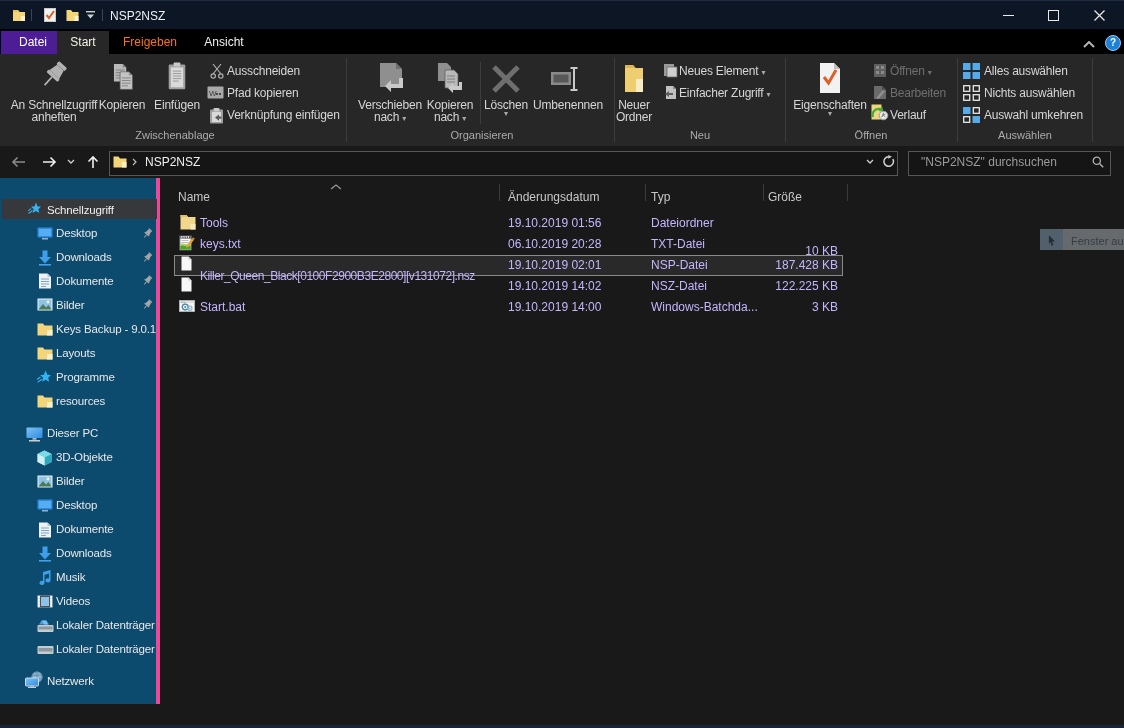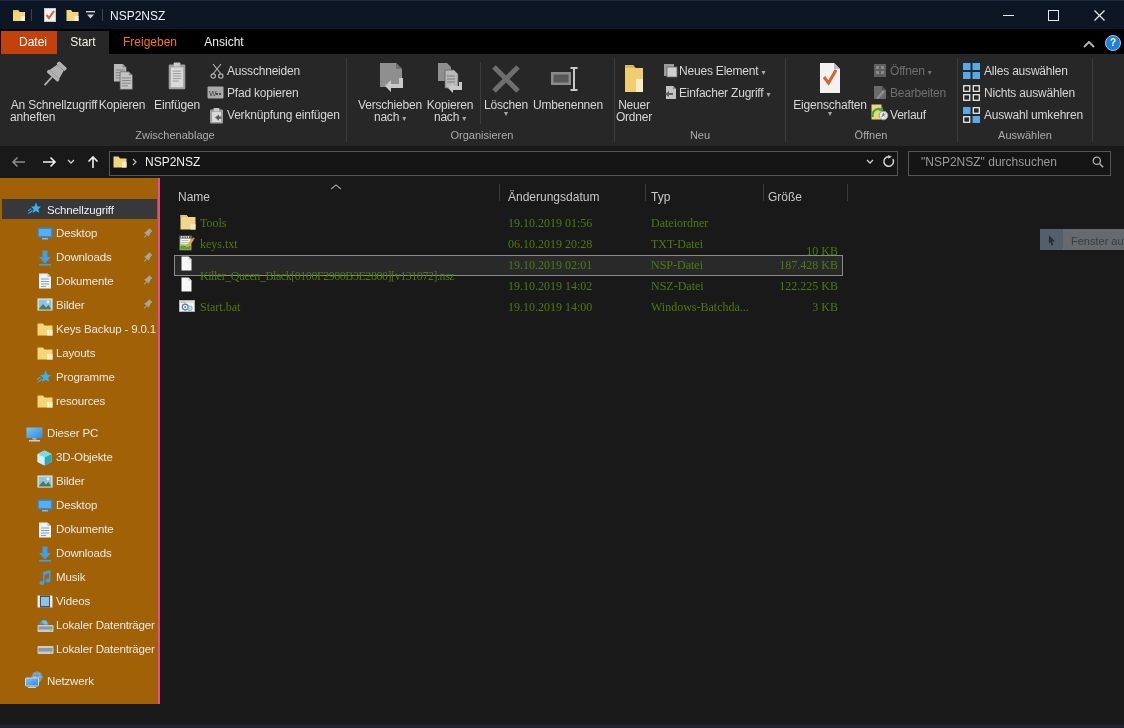--- a/index.html
+++ b/index.html
@@ -16,26 +16,26 @@
 
 #ribbon{position:absolute;left:0;top:54px;width:1124px;height:92px;background:#272727;}
 .gsep{position:absolute;top:4px;width:1px;height:84px;background:#3d3d3d;}
 .glabel{position:absolute;top:75px;width:120px;text-align:center;color:#ababab;font-size:11px;}
 .rlabel{color:#d6d6d6;font-size:12px;letter-spacing:-0.2px;}
 .dis{color:#6f6f6f;}
 
 #navrow{position:absolute;left:0;top:146px;width:1124px;height:32px;background:#191919;}
 .navbox{position:absolute;top:5px;height:25px;border:1px solid #565656;background:#151515;box-sizing:border-box;}
 
-#sidebar{position:absolute;left:0;top:178px;width:160px;height:526px;background:#a16207;border-right:2px solid #ec4899;box-sizing:border-box;}
+#sidebar{position:absolute;left:0;top:178px;width:160px;height:526px;background:#0c4a6e;border-right:4px solid #ec4899;box-sizing:border-box;}
 #sidebar .t{font-size:11.5px;letter-spacing:-0.15px;}
 #content{position:absolute;left:160px;top:178px;width:964px;height:526px;background:#191919;}
 .hdr{color:#c8c8c8;}
 .hsep{position:absolute;top:6px;width:1px;height:17px;background:#3a3a3a;}
-.frow{position:absolute;height:21px;line-height:21px;color:#4d7c0f;font-family:Liberation Serif, serif;}
+.frow{position:absolute;height:21px;line-height:21px;color:#c4b5fd;}
 
 #statusbar{position:absolute;left:0;top:704px;width:1124px;height:21px;background:#2b2b2b;color:#cfcfcf;}
 #bottomstrip{position:absolute;left:0;top:725px;width:1124px;height:3px;background:#1a2638;}
 svg{display:block;}
 </style>
 </head>
 <body>
 <div id="win">
   <div id="titlebar">
 
@@ -63,21 +63,21 @@
     <div class="abs" style="left:102px;top:8px;width:1px;height:12px;background:#3a4454"></div>
     <div class="t" style="left:110px;top:9px;color:#eef0f3;font-size:12px;">NSP2NSZ</div>
 
     <div class="abs" style="left:1003px;top:14px;width:11px;height:1px;background:#e8e8e8"></div>
     <div class="abs" style="left:1048px;top:9px;width:9px;height:9px;border:1px solid #e8e8e8"></div>
     <svg class="abs" style="left:1094px;top:9px" width="11" height="11" viewBox="0 0 11 11">
       <path d="M0.5 0.5 L10.5 10.5 M10.5 0.5 L0.5 10.5" stroke="#e8e8e8" stroke-width="1.3"></path>
     </svg>
   </div>
   <div id="tabrow">
-    <div class="tab" style="left:1px;width:64px;background:#c2410c;color:#fff;">Datei</div>
+    <div class="tab" style="left:1px;width:64px;background:#4c1d95;color:#fff;">Datei</div>
     <div class="tab" style="left:57px;width:52px;background:#272727;color:#f7f3e7;">Start</div>
     <div class="tab" style="left:109px;width:82px;color:#f97316;">Freigeben</div>
     <div class="tab" style="left:191px;width:66px;color:#f0f0f0;">Ansicht</div>
 
     <svg class="abs" style="left:1083px;top:12px" width="12" height="7" viewBox="0 0 12 7">
       <path d="M1 6 L6 1 L11 6" stroke="#b4b4b4" stroke-width="2" fill="none"></path>
     </svg>
 
     <div class="abs" style="left:1105px;top:6px;width:14px;height:14px;border-radius:50%;background:#1c82d8;border:1px solid #9fc6e8;color:#fff;font-size:10px;font-weight:bold;text-align:center;line-height:14px;">?</div>
   </div>
@@ -95,21 +95,21 @@
 
     <svg class="abs" style="left:40px;top:6px" width="28" height="34" viewBox="0 0 28 34">
       <g transform="rotate(42 14 14)" fill="#b2b2b2">
         <rect x="9" y="1" width="11" height="4" rx="1.2"></rect>
         <path d="M10 5 h9 l2 9 h-13 z"></path>
         <rect x="7" y="14" width="15" height="3.6" rx="1.2"></rect>
         <rect x="13.6" y="17.6" width="1.8" height="11"></rect>
       </g>
     </svg>
     <div class="t rlabel" style="left:10px;top:45px;width:88px;text-align:center">An Schnellzugriff</div>
-    <div class="t rlabel" style="left:10px;top:57px;width:88px;text-align:left">anheften</div>
+    <div class="t rlabel" style="left:10px;top:57px;width:88px;text-align:center">anheften</div>
 
     <svg class="abs" style="left:112px;top:9px" width="25" height="29" viewBox="0 0 26 33">
       <path d="M1 1 h10 l4 4 v16 h-14 z" fill="#b9b9b9"></path>
       <path d="M11 1 l4 4 h-4 z" fill="#8b8b8b"></path>
       <g stroke="#7d7d7d" stroke-width="1">
           <path d="M3 8 h10 M3 11 h10 M3 14 h10 M3 17 h7"></path>
         </g>
       <path d="M8 10 h10 l4 4 v16 h-14 z" fill="#c4c4c4" stroke="#5f5f5f" stroke-width="0.8"></path>
       <path d="M18 10 l4 4 h-4 z" fill="#8b8b8b"></path>
       <g stroke="#7d7d7d" stroke-width="1">

